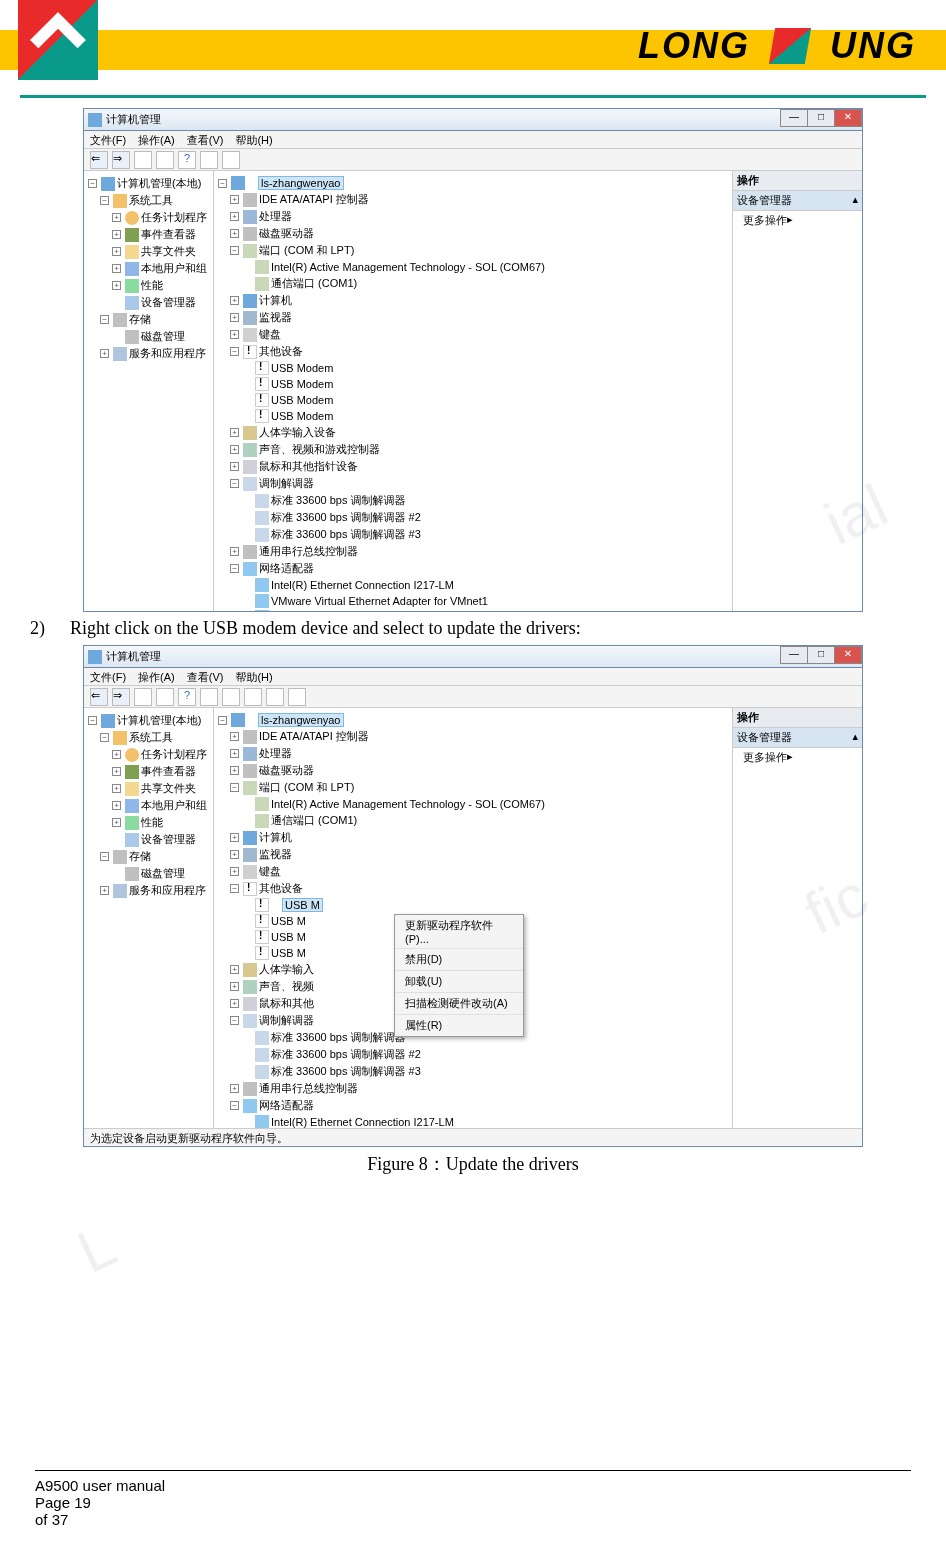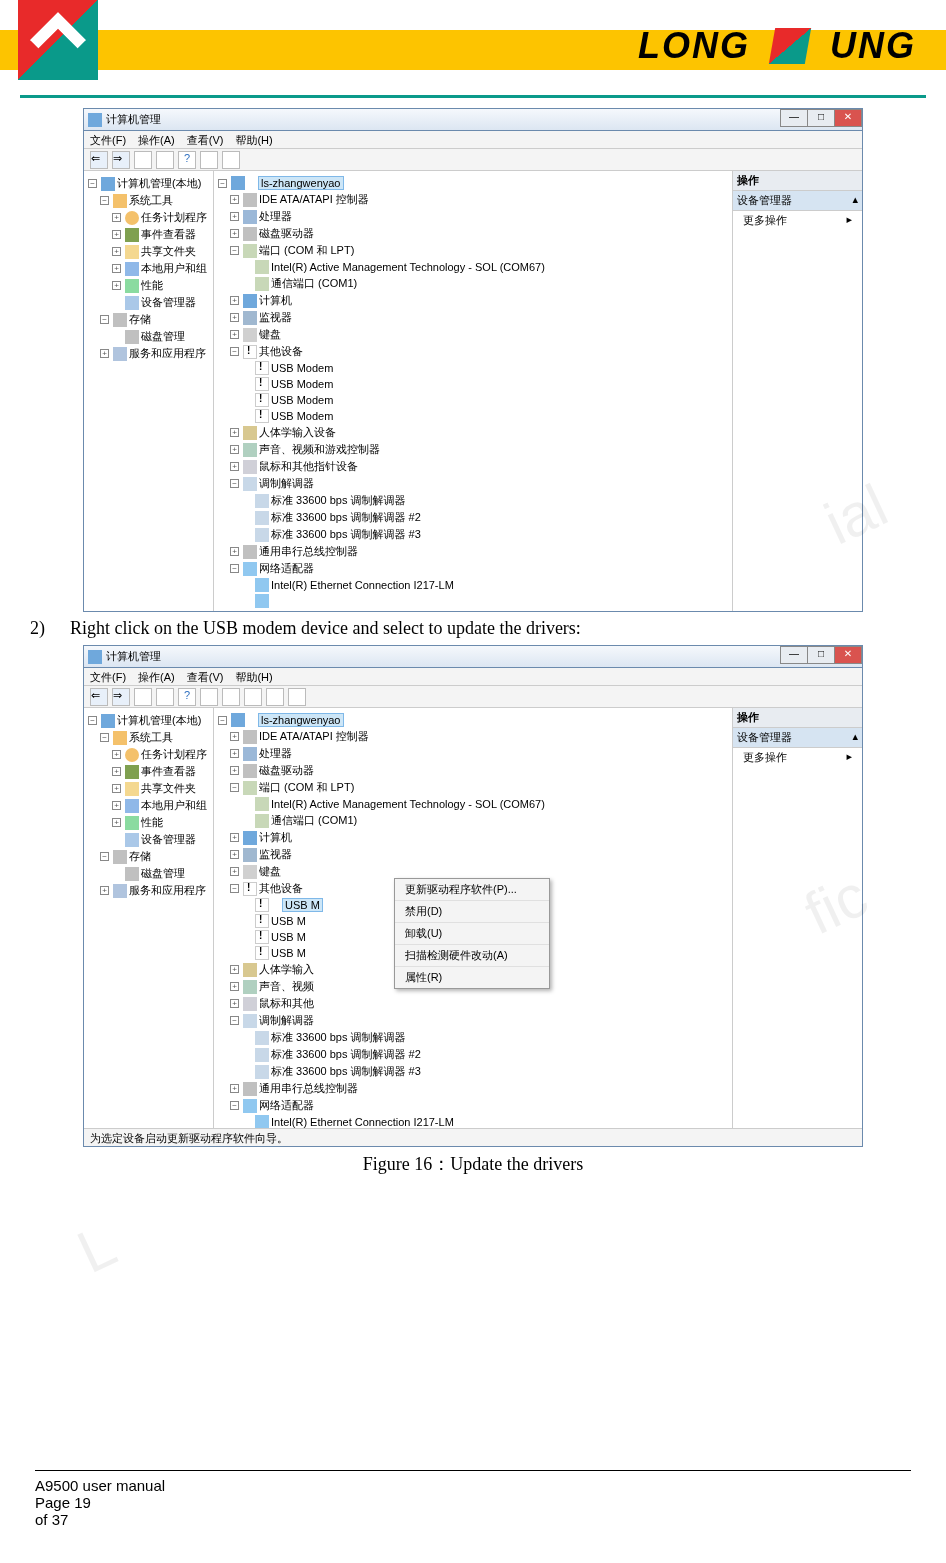--- a/index.html
+++ b/index.html
@@ -21,21 +21,21 @@
   .menubar { height:18px; background:#f4f4f4; border-bottom:1px solid #ccc; padding:2px 6px; display:flex; gap:12px; font-size:11px; }
   .toolbar { height:22px; background:#f4f4f4; border-bottom:1px solid #ccc; padding:2px 6px; display:flex; gap:4px; align-items:center; }
   .tbtn { width:18px; height:18px; border:1px solid #bbb; background:#fff; }
   .tbtn.arrow { background:#e8f0fa; }
   .cols { display:flex; height:440px; }
   .left-col { width:130px; border-right:1px solid #ccc; padding:4px; overflow:hidden; }
   .mid-col { flex:1; padding:4px; overflow:hidden; }
   .right-col { width:130px; border-left:1px solid #ccc; }
   .right-hd { background:#e8ecf1; padding:2px 4px; font-weight:bold; border-bottom:1px solid #ccc; }
   .right-sub { background:#d6e4f2; padding:2px 4px; border-bottom:1px solid #ccc; display:flex; justify-content:space-between; }
-  .right-item { padding:2px 10px; display:flex; justify-content:space-between; }
+  .right-item { padding:2px 10px; display:flex; justify-content:flex-start; }
   .tree { list-style:none; }
   .tree li { white-space:nowrap; padding:1px 0; display:flex; align-items:center; gap:2px; }
   .tree .ind1 { padding-left:12px; }
   .tree .ind2 { padding-left:24px; }
   .exp { display:inline-block; width:9px; height:9px; border:1px solid #888; font-size:8px; line-height:7px; text-align:center; margin-right:2px; color:#555; }
   .ico { display:inline-block; width:14px; height:14px; }
   .i-comp { background:#6fa8dc; }
   .i-tool { background:#f4c16b; }
   .i-clock { background:#f4c16b; border-radius:50%; }
   .i-ev { background:#7fa050; }
@@ -51,21 +51,21 @@
   .i-warn { background:#fff; border:1px solid #ccc; position:relative; }
   .i-warn::after { content:"!"; color:#000; position:absolute; left:3px; top:-1px; font-size:10px; font-weight:bold; }
   .i-hid { background:#d8c890; }
   .i-snd { background:#b0d0c0; }
   .i-mouse { background:#d0d0d8; }
   .i-modem { background:#c8d8e8; }
   .i-net { background:#90c8f0; }
   .i-disp { background:#a0b8d0; }
   .i-usb { background:#c0c0c0; }
   .hl { background:#cde6f7; outline:1px solid #7fb8e8; padding:0 2px;margin-left:12px; }
-  .ctx-menu { position:absolute; border:1px solid #999; background:#f4f4f4; box-shadow:2px 2px 4px rgba(0,0,0,.3); font-size:11px; width:156px; }
+  .ctx-menu { position:absolute; border:1px solid #999; background:#f4f4f4; box-shadow:2px 2px 4px rgba(0,0,0,.3); font-size:11px; width:130px;margin-top:36px; }
   .ctx-menu div { padding:3px 10px; border-bottom:1px solid #e0e0e0; }
   .ctx-menu div:last-child { border-bottom:none; }
   .statusbar { height:18px; border-top:1px solid #ccc; background:#f4f4f4; padding:2px 6px; font-size:11px; }
   .caption { text-align:center; font-family:"Times New Roman",serif; font-size:18px; margin:4px 0 10px 0; }
   .step { font-family:"Times New Roman",serif; font-size:18px; margin:6px 0 6px 0; display:flex; }
   .step-num { width:40px; }
   .watermark { position:absolute; font-size:60px; color:rgba(0,0,0,.06); transform:rotate(-25deg); pointer-events:none; }
   .wm1 { right:60px; top:480px; }
   .wm2 { right:80px; top:870px; }
   .wm3 { left:80px; bottom:280px; }
@@ -297,20 +297,25 @@
               <span>网络适配器</span>
             </li>
             <li class="ind2">
               <span style="display:inline-block;width:11px"></span>
               <span class="ico i-net"></span>
               <span>Intel(R) Ethernet Connection I217-LM</span>
             </li>
             <li class="ind2">
               <span style="display:inline-block;width:11px"></span>
               <span class="ico i-net"></span>
+              <span>VMware Virtual Ethernet Adapter for VMnet1</span>
+            </li>
+            <li class="ind2">
+              <span style="display:inline-block;width:11px"></span>
+              <span class="ico i-net"></span>
             </li>
           </ul>
       </div>
       <div class="right-col">
         <div class="right-hd">操作</div>
         <div class="right-sub">
             <span>设备管理器</span>
             <span>▴</span>
           </div>
         <div class="right-item">
@@ -557,21 +562,21 @@
             <span>▴</span>
           </div>
         <div class="right-item">
             <span>更多操作</span>
             <span>▸</span>
           </div>
       </div>
     </div>
     <div class="statusbar">为选定设备启动更新驱动程序软件向导。</div>
   </div>
-  <div class="caption">Figure 16：Update the drivers</div>
+  <div class="caption">Figure 8：Update the drivers</div>
 
 </div>
 
 <div class="watermark wm1">ial</div>
 <div class="watermark wm2">fic</div>
 <div class="watermark wm3">L</div>
 
 <div class="footer">
   <span>A9500 user manual</span>
   <span>Page 19</span>

